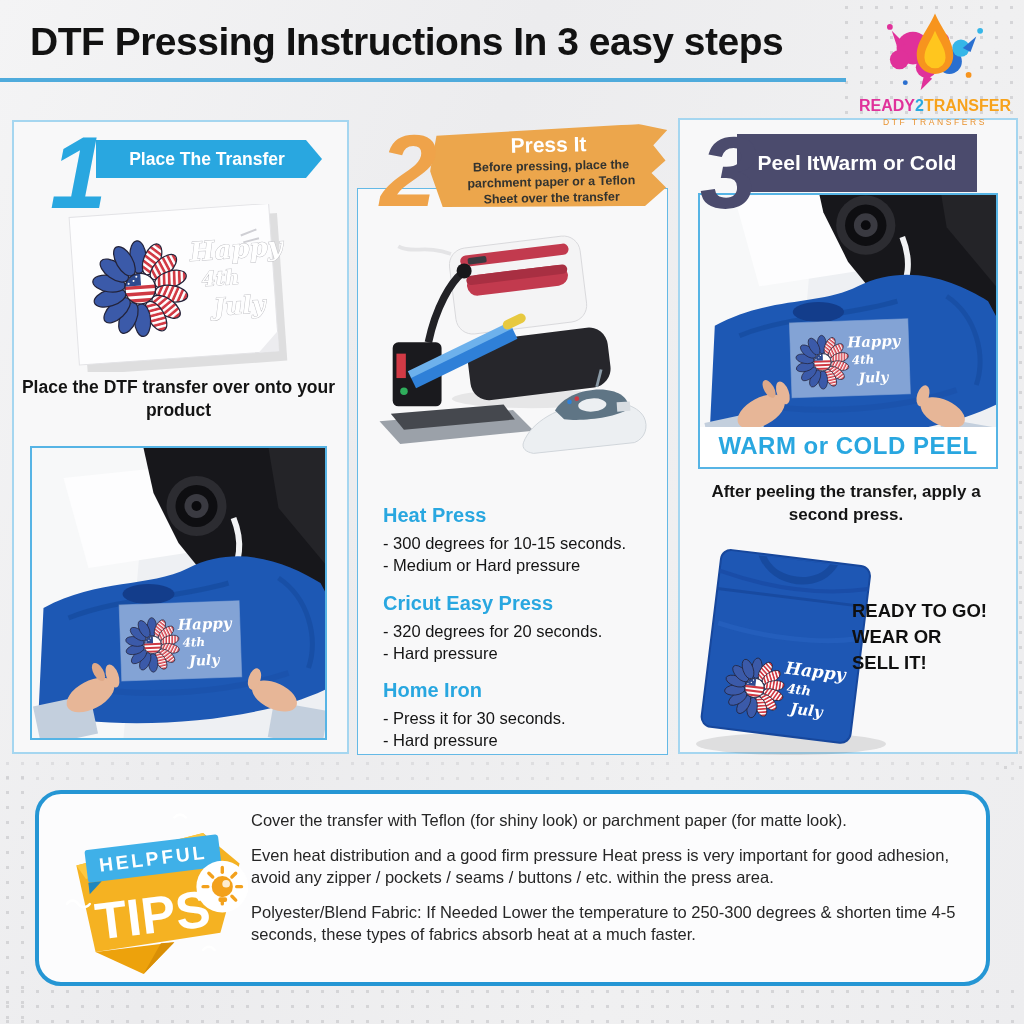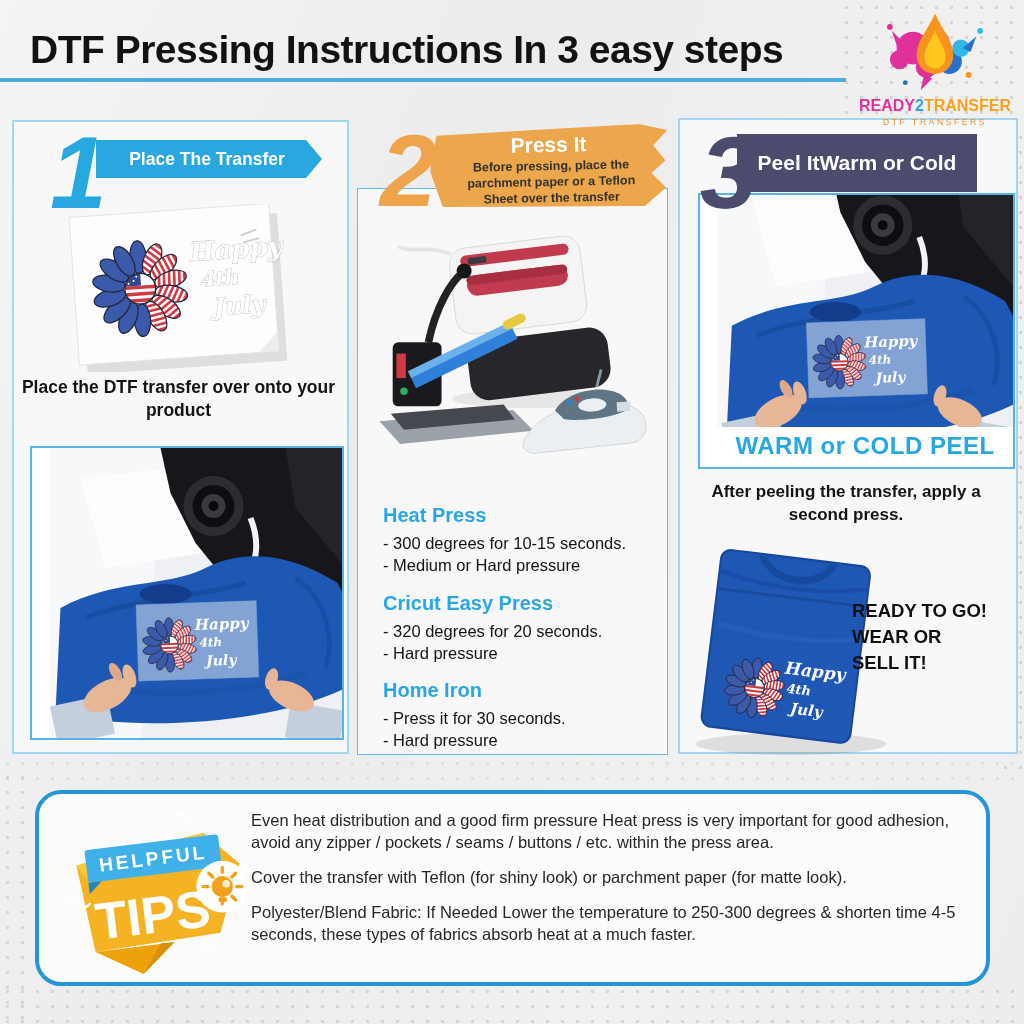--- a/index.html
+++ b/index.html
@@ -3,21 +3,21 @@
 <meta charset="utf-8">
 <style>
   html,body{margin:0;padding:0;}
   .page{position:relative;width:1024px;height:1024px;overflow:hidden;
         background:linear-gradient(112deg,#f4f4f5 0%,#ececee 38%,#f0f0f1 70%,#ededef 100%);
         font-family:"Liberation Sans",sans-serif;color:#161616;}
   .dots{position:absolute;background-image:radial-gradient(#d0d0d3 1.6px,transparent 1.8px);
         background-size:15px 15px;opacity:.85;z-index:0;}
   
   .title{position:absolute;left:30px;top:20px;font-size:39px;font-weight:800;
-         letter-spacing:-0.5px;color:#121212;white-space:nowrap;margin-top:8px;}
+         letter-spacing:-0.5px;color:#121212;white-space:nowrap;}
   .rule{position:absolute;left:0;top:78px;width:846px;height:4px;background:#4fabdc;}
   .logo{position:absolute;left:852px;top:2px;width:166px;text-align:center;z-index:2;}
   .logo svg{display:block;margin:0 auto;}
   .brand{font-size:16px;font-weight:800;letter-spacing:0;line-height:1;}
   .tagline{font-size:8.5px;font-weight:400;letter-spacing:2.6px;color:#e8912d;margin-top:3px;}
   
   .panel{position:absolute;background:#f8f8f9;border:2px solid #a5d6f0;z-index:1;}
   #panel1{left:12px;top:120px;width:333px;height:630px;}
   #panel2{left:357px;top:188px;width:309px;height:565px;border-color:#64b9e6;border-width:1.5px;}
   #panel3{left:678px;top:118px;width:336px;height:632px;}
@@ -35,21 +35,21 @@
            clip-path:polygon(3% 9%,88% 0%,100% 8%,94% 26%,99% 45%,93% 60%,99% 78%,90% 100%,5% 96%,0% 52%);}
   .banner2-title{color:#fff;font-weight:800;font-size:21px;margin-top:7px;}
   .banner2-sub{color:#33332f;font-weight:700;font-size:12.5px;line-height:1.28;padding:1px 22px 0 26px;}
   .banner3{position:absolute;left:737px;top:134px;width:240px;height:58px;background:#4b4b6d;
            color:#fff;display:flex;flex-direction:row;align-items:center;justify-content:center;
            font-weight:800;font-size:21px;line-height:1.18;z-index:3;}
   
   #film{position:absolute;left:66px;top:204px;width:224px;height:168px;z-index:2;}
   .caption1{position:absolute;left:20px;top:376px;width:317px;text-align:center;font-weight:800;
             font-size:17.5px;line-height:1.32;color:#141414;z-index:2;}
-  .photo-frame{position:absolute;border:2px solid #56b4e5;background:#fff;z-index:2;padding-left:17px;}
+  .photo-frame{position:absolute;border:2px solid #56b4e5;background:#fff;z-index:2;}
   #frame1{left:30px;top:446px;width:293px;height:290px;}
   #frame1 svg{display:block;width:100%;height:100%;}
   
   #machines{position:absolute;left:372px;top:212px;width:282px;height:272px;z-index:2;}
   .methods{position:absolute;left:383px;top:488px;width:272px;z-index:2;}
   .method-name{color:#29a7e0;font-weight:800;font-size:20px;margin:15px 0 5px;}
   .method-name.first{margin-top:16px;}
   .method-line{font-weight:400;font-size:16.5px;line-height:1.35;color:#141414;}
   
   #frame3{left:698px;top:193px;width:296px;height:272px;display:flex;flex-direction:column;}
@@ -324,18 +324,18 @@
         </g>
         <circle cx="174" cy="81" r="4" fill="#ffffff" opacity=".8"></circle>
       </g>
       <g stroke="#ffffff" stroke-width="2.5" fill="none" stroke-linecap="round">
         <path d="M8,102 q6,-7 12,0 q6,7 12,0"></path>
         <path d="M150,150 q6,-7 12,0"></path>
         <path d="M120,12 q6,-6 12,0"></path>
       </g>
     </svg>
     <div class="tips-text">
+      <p>Cover the transfer with Teflon (for shiny look) or parchment paper (for matte look).</p>
       <p>Even heat distribution and a good firm pressure Heat press is very important for good adhesion, avoid any zipper / pockets / seams / buttons / etc. within the press area.</p>
-      <p>Cover the transfer with Teflon (for shiny look) or parchment paper (for matte look).</p>
       <p>Polyester/Blend Fabric: If Needed Lower the temperature to 250-300 degrees &amp; shorten time 4-5 seconds, these types of fabrics absorb heat at a much faster.</p>
     </div>
   </div>
 </div>
 
 </body></html>

